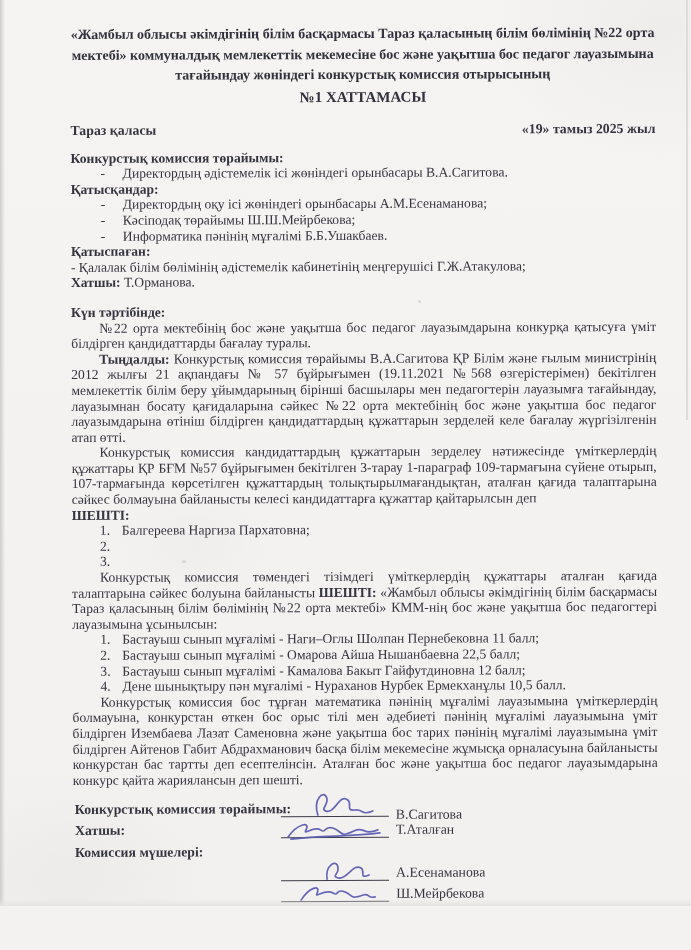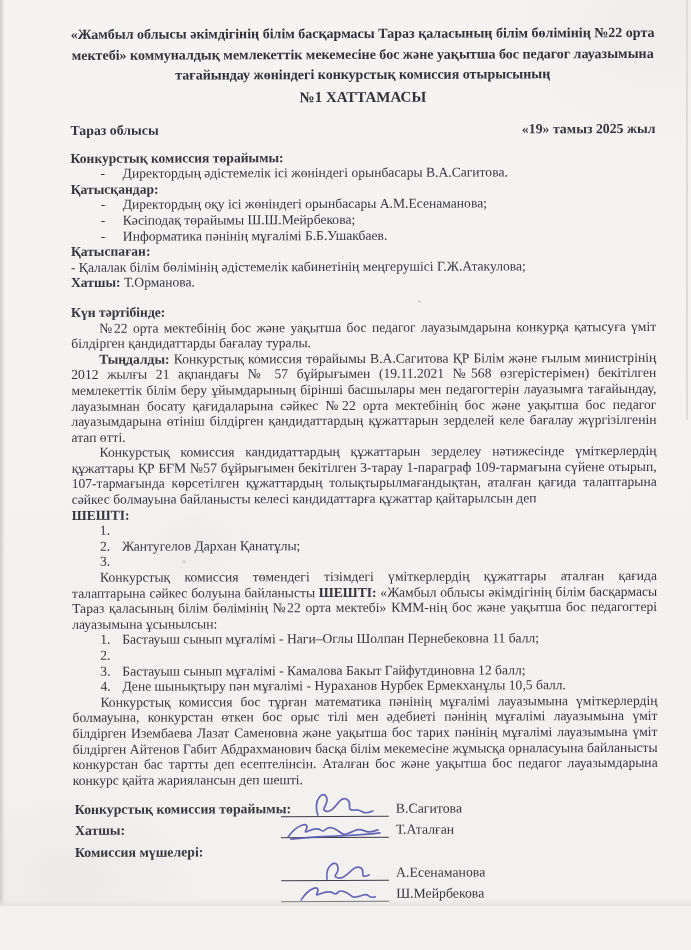--- a/index.html
+++ b/index.html
@@ -59,21 +59,21 @@
   <div class="content">
 
     <div class="title-block">
       <div>«Жамбыл облысы әкімдігінің білім басқармасы Тараз қаласының білім бөлімінің №22 орта</div>
       <div>мектебі» коммуналдық мемлекеттік мекемесіне бос және уақытша бос педагог лауазымына</div>
       <div>тағайындау жөніндегі конкурстық комиссия отырысының</div>
       <div class="protocol">№1 ХАТТАМАСЫ</div>
     </div>
 
     <div class="meta-row">
-      <span>Тараз облысы</span>
+      <span>Тараз қаласы</span>
       <span>«19» тамыз 2025 жыл</span>
     </div>
 
     <div class="section">
       <div class="bold">Конкурстық комиссия төрайымы:</div>
       <div class="dash-item">
         <span class="dash">-</span>
         <span>Директордың әдістемелік ісі жөніндегі орынбасары В.А.Сагитова.</span>
       </div>
       <div class="bold">Қатысқандар:</div>
@@ -104,56 +104,57 @@
 
     <p class="para">
       <span class="bold">Тыңдалды:</span>
       <span>Конкурстық комиссия төрайымы В.А.Сагитова ҚР Білім және ғылым министрінің 2012 жылғы 21 ақпандағы № 57 бұйрығымен (19.11.2021 №568 өзгерістерімен) бекітілген мемлекеттік білім беру ұйымдарының бірінші басшылары мен педагогтерін лауазымға тағайындау, лауазымнан босату қағидаларына сәйкес №22 орта мектебінің бос және уақытша бос педагог лауазымдарына өтініш білдірген қандидаттардың құжаттарын зерделей келе бағалау жүргізілгенін атап өтті.</span>
     </p>
 
     <p class="para">Конкурстық комиссия кандидаттардың құжаттарын зерделеу нәтижесінде үміткерлердің құжаттары ҚР БҒМ №57 бұйрығымен бекітілген 3-тарау 1-параграф 109-тармағына сүйене отырып, 107-тармағында көрсетілген құжаттардың толықтырылмағандықтан, аталған қағида талаптарына сәйкес болмауына байланысты келесі кандидаттарға құжаттар қайтарылсын деп</p>
     <div class="bold">ШЕШТІ:</div>
     <div class="num-item">
       <span class="num">1.</span>
+      <span>Балгереева Наргиза Пархатовна;</span>
     </div>
     <div class="num-item">
       <span class="num">2.</span>
-      <span>Жантугелов Дархан Қанатұлы;</span>
     </div>
     <div class="num-item">
       <span class="num">3.</span>
     </div>
 
     <p class="para">
       <span>Конкурстық комиссия төмендегі тізімдегі үміткерлердің құжаттары аталған қағида талаптарына сәйкес болуына байланысты</span>
       <span class="bold">ШЕШТІ:</span>
       <span>«Жамбыл облысы әкімдігінің білім басқармасы Тараз қаласының білім бөлімінің №22 орта мектебі» КММ-нің бос және уақытша бос педагогтері лауазымына ұсынылсын:</span>
     </p>
     <div class="num-item">
       <span class="num">1.</span>
       <span>Бастауыш сынып мұғалімі - Наги–Оглы Шолпан Пернебековна 11 балл;</span>
     </div>
     <div class="num-item">
       <span class="num">2.</span>
+      <span>Бастауыш сынып мұғалімі - Омарова Айша Нышанбаевна 22,5 балл;</span>
     </div>
     <div class="num-item">
       <span class="num">3.</span>
       <span>Бастауыш сынып мұғалімі - Камалова Бакыт Гайфутдиновна 12 балл;</span>
     </div>
     <div class="num-item">
       <span class="num">4.</span>
       <span>Дене шынықтыру пән мұғалімі - Нураханов Нурбек Ермекханұлы 10,5 балл.</span>
     </div>
 
     <p class="para">Конкурстық комиссия бос тұрған математика пәнінің мұғалімі лауазымына үміткерлердің болмауына, конкурстан өткен бос орыс тілі мен әдебиеті пәнінің мұғалімі лауазымына үміт білдірген Изембаева Лазат Саменовна және уақытша бос тарих пәнінің мұғалімі лауазымына үміт білдірген Айтенов Габит Абдрахманович басқа білім мекемесіне жұмысқа орналасуына байланысты конкурстан бас тартты деп есептелінсін. Аталған бос және уақытша бос педагог лауазымдарына конкурс қайта жариялансын деп шешті.</p>
 
     <div class="sig-block">
       <span class="sig-label" style="top:2px">Конкурстық комиссия төрайымы:</span>
       <span class="sig-line" style="top:2px"></span>
-      <span class="sig-name" style="top:2px">В.Сагитова</span>
+      <span class="sig-name" style="top:8px">В.Сагитова</span>
 
       <span class="sig-label" style="top:23px">Хатшы:</span>
       <span class="sig-line" style="top:23px"></span>
       <span class="sig-name" style="top:23px">Т.Аталған</span>
 
       <span class="sig-label" style="top:45px">Комиссия мүшелері:</span>
 
       <span class="sig-line" style="top:66px"></span>
       <span class="sig-name" style="top:66px">А.Есенаманова</span>
 

